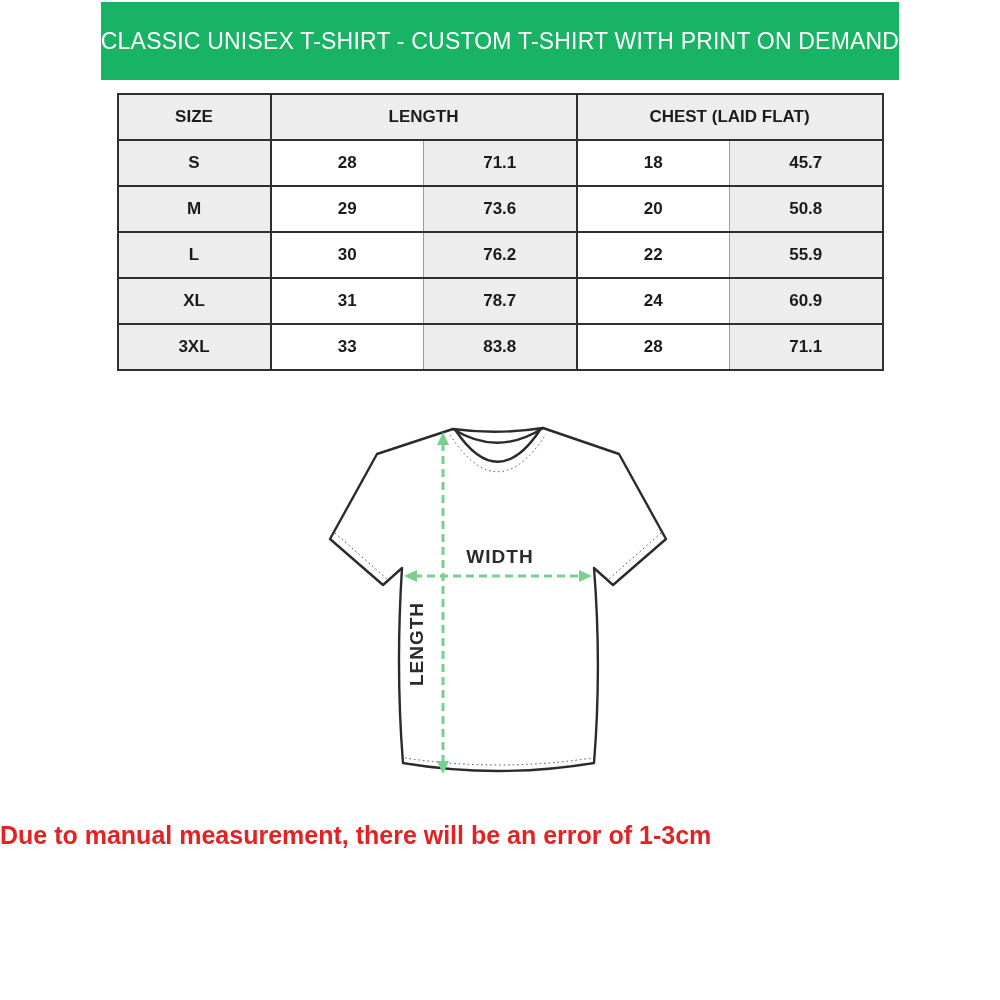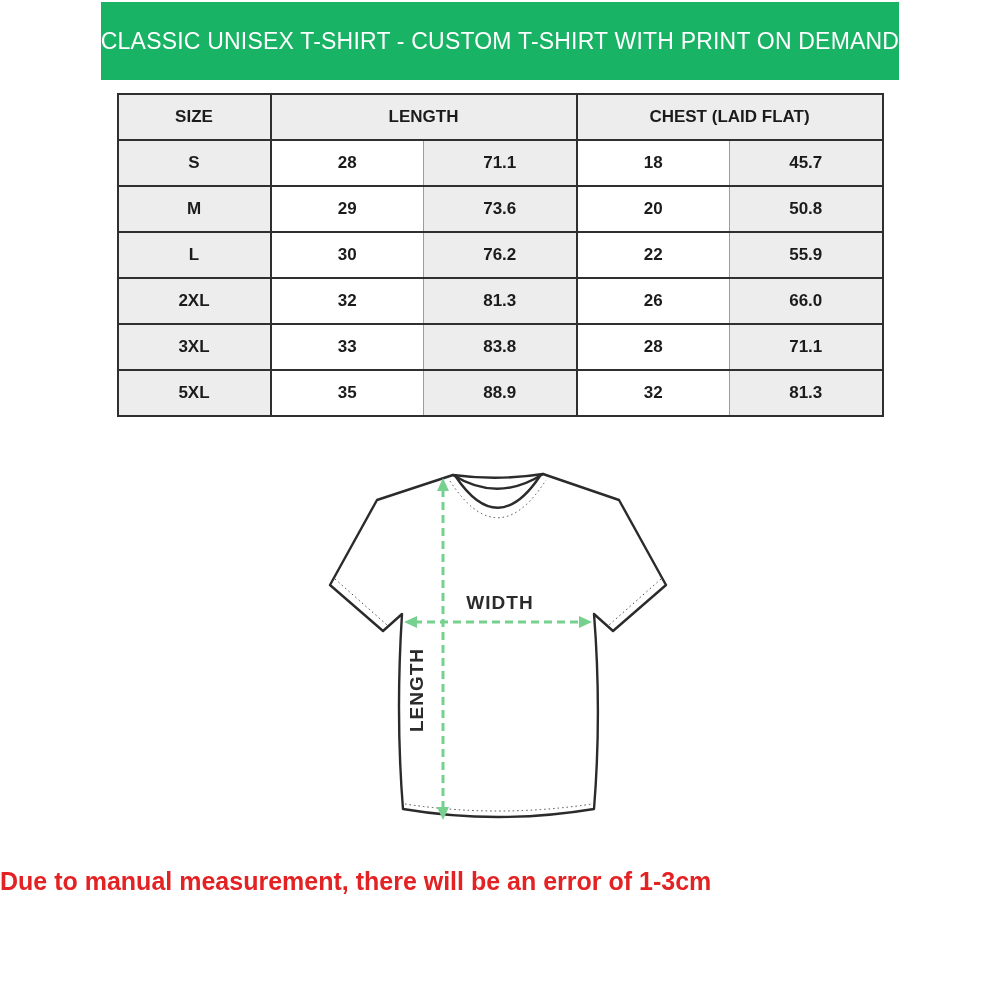--- a/index.html
+++ b/index.html
@@ -92,39 +92,32 @@
         <td class="col-cm shaded">50.8</td>
       </tr>
       <tr>
         <td class="shaded">L</td>
         <td class="col-in">30</td>
         <td class="col-cm shaded">76.2</td>
         <td class="col-in">22</td>
         <td class="col-cm shaded">55.9</td>
       </tr>
       <tr>
-        <td class="shaded">2XL</td>
-        <td class="col-in">32</td>
-        <td class="col-cm shaded">81.3</td>
-        <td class="col-in">26</td>
-        <td class="col-cm shaded">66.0</td>
+        <td class="shaded">XL</td>
+        <td class="col-in">31</td>
+        <td class="col-cm shaded">78.7</td>
+        <td class="col-in">24</td>
+        <td class="col-cm shaded">60.9</td>
       </tr>
       <tr>
         <td class="shaded">3XL</td>
         <td class="col-in">33</td>
         <td class="col-cm shaded">83.8</td>
         <td class="col-in">28</td>
         <td class="col-cm shaded">71.1</td>
-      </tr>
-      <tr>
-        <td class="shaded">5XL</td>
-        <td class="col-in">35</td>
-        <td class="col-cm shaded">88.9</td>
-        <td class="col-in">32</td>
-        <td class="col-cm shaded">81.3</td>
       </tr>
     </tbody>
 </table>
 
 <div class="diagram-wrap">
   <svg viewBox="0 0 380 400" width="380" height="400">
 
     <path class="shirt-fill shirt-line" d="M143,18
          L67,43 L20,128 L73,174 L92,157
          C88,220 88,290 93,352

